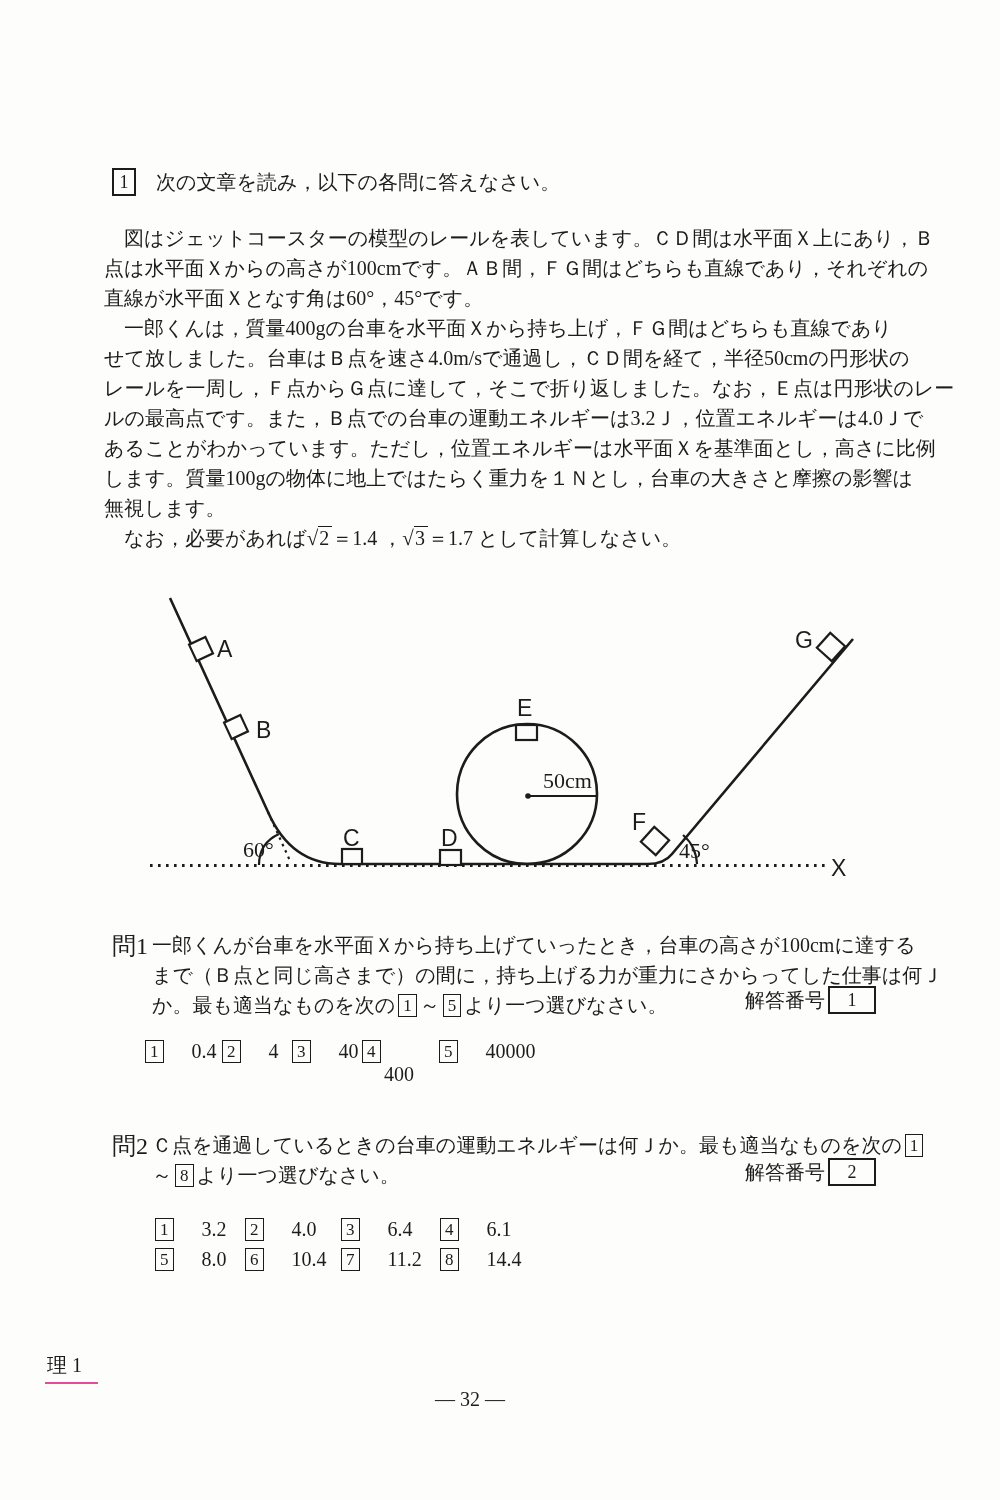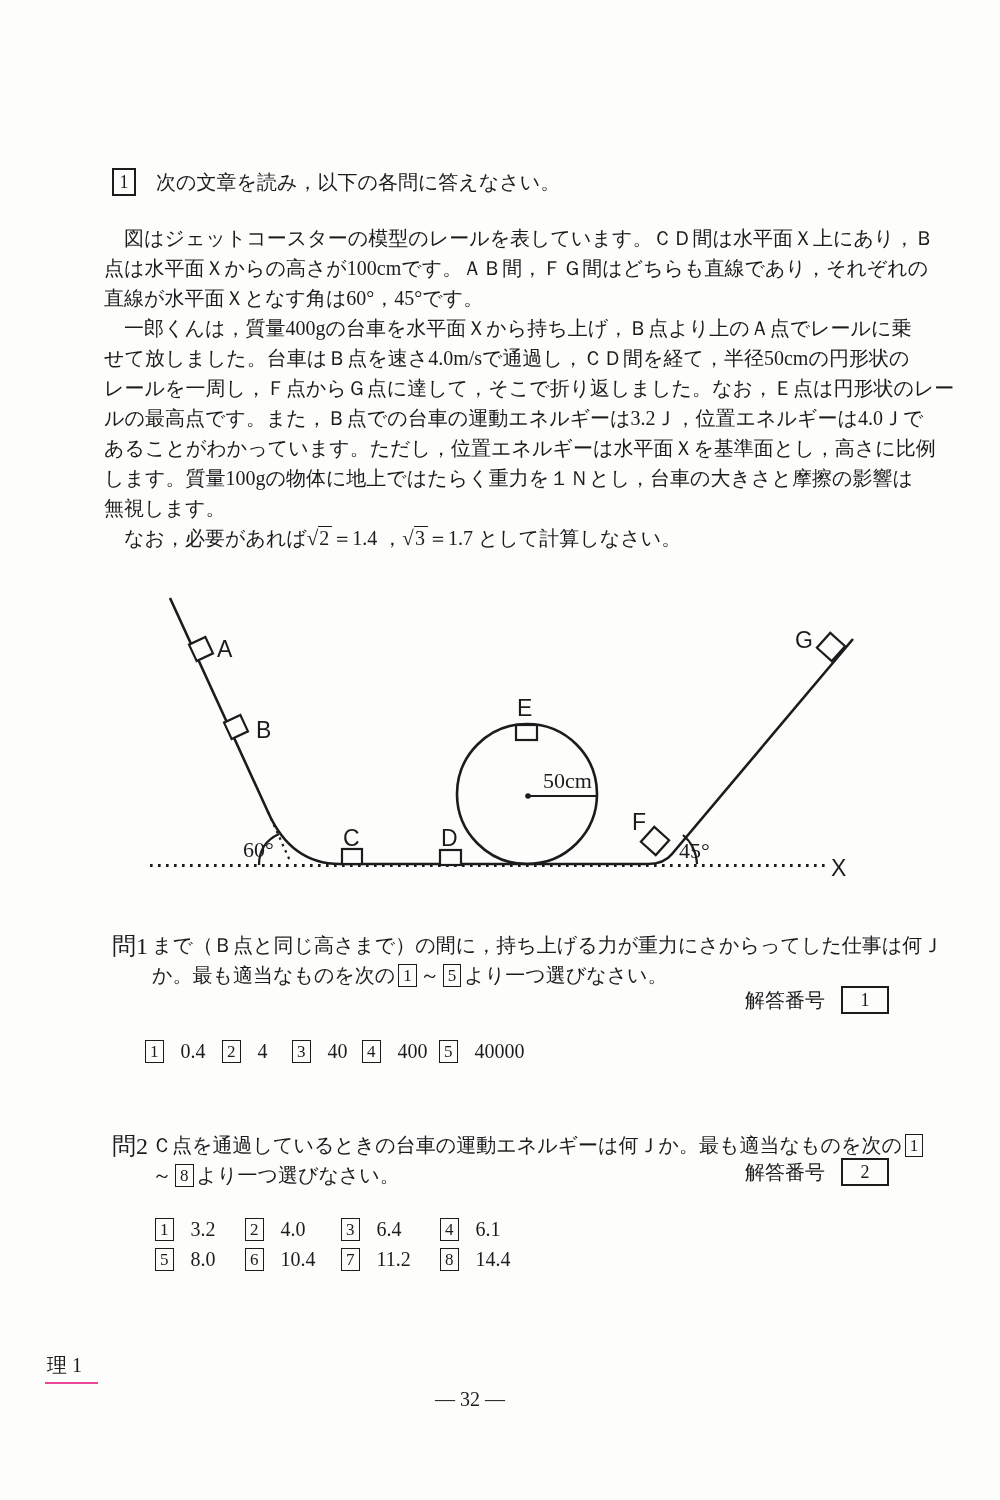--- a/index.html
+++ b/index.html
@@ -19,43 +19,43 @@
   
   #diagram{left:0;top:570px;}
   svg text{font-family:"Liberation Sans","DejaVu Sans",sans-serif;font-size:23px;fill:#1c1c1c;}
   svg text.ser{font-family:"Liberation Serif","DejaVu Serif",serif;font-size:22px;}
   
   .qlabel{font-size:24px;}
   .qtext{font-size:20px;}
   .qtext .ln{height:30px;line-height:30px;white-space:nowrap;}
   .boxn{display:inline-block;border:1.7px solid #1c1c1c;padding:0 4px;font-size:17px;
         line-height:21px;margin:0 3px;vertical-align:1px;}
-  .ansrow{display:flex;align-items:center;gap:16px;font-size:20px;}
+  .ansrow{display:flex;align-items:center;gap:3px;font-size:20px;}
   .ansbox{display:inline-block;border:2px solid #1c1c1c;width:44px;height:24px;
           font-size:18px;line-height:24px;text-align:center;}
   .choices1{left:142px;top:1040px;display:grid;grid-template-columns:77px 70px 70px 77px auto;font-size:20px;}
   .choices2{left:152px;top:1218px;display:grid;grid-template-columns:90px 96px 99px auto;grid-row-gap:7px;font-size:20px;}
-  .choice .val{margin-left:14px;}
+  .choice .val{margin-left:25px;}
   
   #footleft{left:45px;top:1352px;font-size:20px;border-bottom:2px solid #ec4899;padding:0 16px 3px 2px;}
   #pageno{left:0;top:1388px;width:940px;text-align:center;font-size:20px;}
 </style>
 </head>
 <body>
 
 <div class="abs" id="header">
   <span class="numbox">1</span>
   <span class="ht">次の文章を読み，以下の各問に答えなさい。</span>
 </div>
 
 <div class="abs" id="passage">
   <div class="ln">　図はジェットコースターの模型のレールを表しています。ＣＤ間は水平面Ｘ上にあり，Ｂ</div>
   <div class="ln">点は水平面Ｘからの高さが100cmです。ＡＢ間，ＦＧ間はどちらも直線であり，それぞれの</div>
   <div class="ln">直線が水平面Ｘとなす角は60°，45°です。</div>
-  <div class="ln">　一郎くんは，質量400gの台車を水平面Ｘから持ち上げ，Ｂ点より上のＡ点でレールに乗</div>
+  <div class="ln">　一郎くんは，質量400gの台車を水平面Ｘから持ち上げ，ＦＧ間はどちらも直線であり</div>
   <div class="ln">せて放しました。台車はＢ点を速さ4.0m/sで通過し，ＣＤ間を経て，半径50cmの円形状の</div>
   <div class="ln">レールを一周し，Ｆ点からＧ点に達して，そこで折り返しました。なお，Ｅ点は円形状のレー</div>
   <div class="ln">ルの最高点です。また，Ｂ点での台車の運動エネルギーは3.2Ｊ，位置エネルギーは4.0Ｊで</div>
   <div class="ln">あることがわかっています。ただし，位置エネルギーは水平面Ｘを基準面とし，高さに比例</div>
   <div class="ln">します。質量100gの物体に地上ではたらく重力を１Ｎとし，台車の大きさと摩擦の影響は</div>
   <div class="ln">無視します。</div>
   <div class="ln">
     <span>　なお，必要があれば</span><span class="rad">√</span><span class="rdc">2</span><span>＝1.4 ，</span><span class="rad">√</span><span class="rdc">3</span><span>＝1.7 として計算しなさい。</span>
   </div>
 </div>
@@ -93,20 +93,21 @@
   <text x="795" y="78">G</text>
   <text x="831" y="306">X</text>
   <text x="243" y="287" class="ser">60°</text>
   <text x="679" y="288" class="ser">45°</text>
   <text x="543" y="218" class="ser">50cm</text>
 </svg>
 </div>
 
 <div class="abs qlabel" style="left:112px;top:930px;">問1</div>
 <div class="abs qtext" style="left:152px;top:930px;">
+  <div class="ln">一郎くんが台車を水平面Ｘから持ち上げていったとき，台車の高さが100cmに達する</div>
   <div class="ln">まで（Ｂ点と同じ高さまで）の間に，持ち上げる力が重力にさからってした仕事は何Ｊ</div>
   <div class="ln">
     <span>か。最も適当なものを次の</span><span class="boxn">1</span><span>～</span><span class="boxn">5</span><span>より一つ選びなさい。</span>
   </div>
 </div>
 <div class="abs ansrow" style="left:745px;top:986px;">
   <span>解答番号</span>
   <span class="ansbox">1</span>
 </div>
 <div class="abs choices1">

